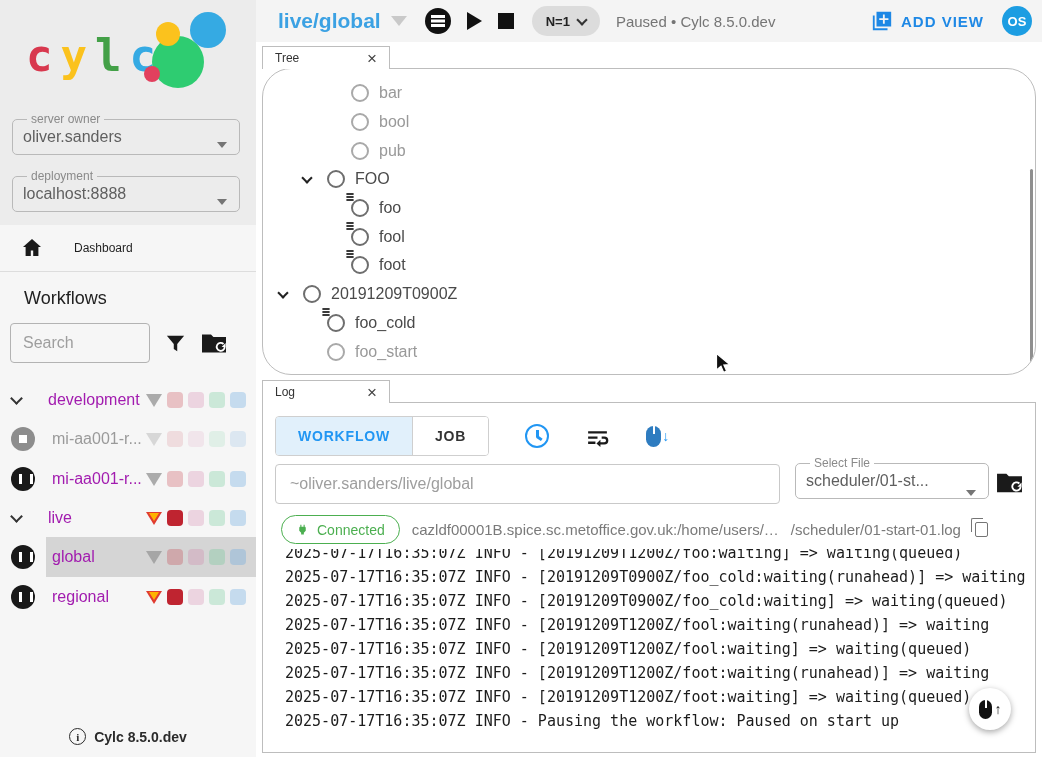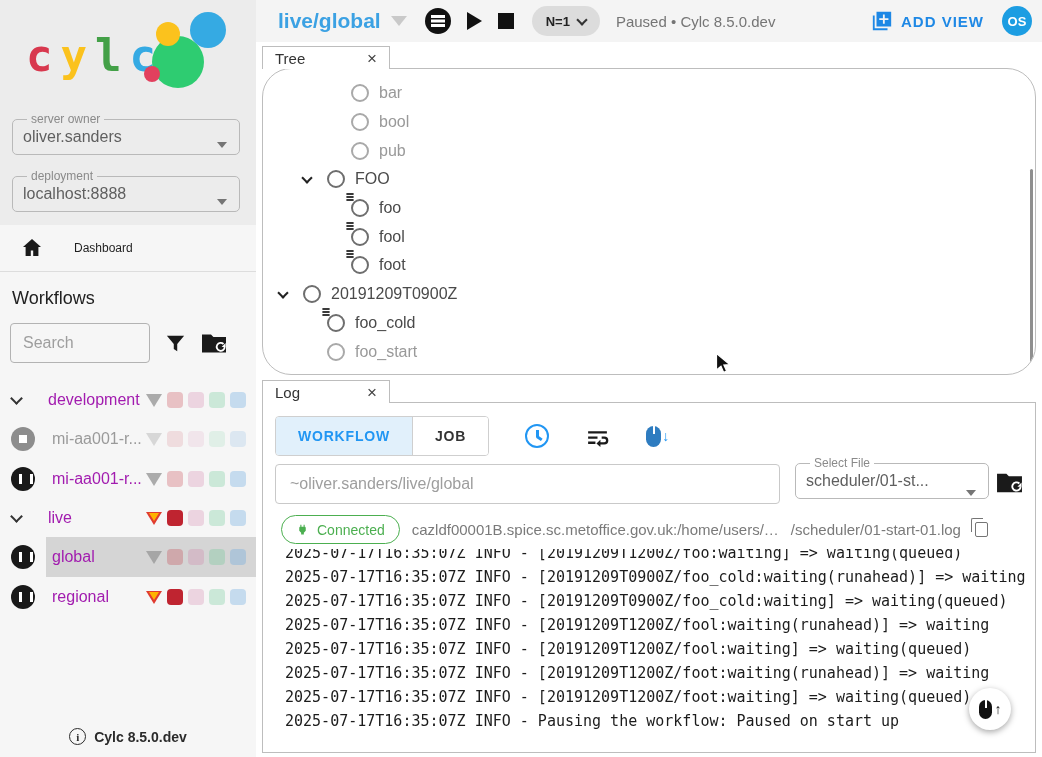--- a/index.html
+++ b/index.html
@@ -20,21 +20,21 @@
   .dot.red    { width:16px; height:16px; left:144px; top:66px; background:#e2405e; }
 
   fieldset.sel { position:relative; margin:0 16px 14px 12px; border:1px solid #b9b9b9; border-radius:5px; background:transparent; padding:2px 10px 8px 10px; cursor:pointer; }
   fieldset.sel legend { font-size:12px; color:#8a8a8a; padding:0 4px; margin-left:4px; }
   fieldset.sel .sel-value { font-size:16px; color:#5f5f5f; }
   .sel-arrow { position:absolute; right:12px; top:16px; width:0; height:0; border-left:5px solid transparent; border-right:5px solid transparent; border-top:6px solid #757575; }
 
   .dash-row { display:flex; align-items:center; height:46px; padding-left:20px; cursor:pointer; }
   .dash-row .label { font-size:12px; color:#1f1f1f; margin-left:30px; }
   .sb-divider { border:none; border-top:1px solid #ddd; }
-  .wf-heading { font-size:18px; color:#212121; padding:16px 0 10px 12px; }
+  .wf-heading { font-size:18px; color:#212121; padding:16px 0 10px 24px; }
   .search-row { display:flex; align-items:center; padding:4px 10px 10px 10px; gap:14px; }
   .search-input { width:140px; height:40px; border:1px solid #b3b3b3; border-radius:4px; background:transparent; font-size:16px; padding:0 12px; color:#444; font-family:"Liberation Sans",sans-serif; }
   .search-input::placeholder { color:#9e9e9e; }
 
   .wf-rows { margin-top:8px; }
   .wf-row { display:flex; align-items:center; height:40px; cursor:pointer; }
   .wf-row.group { height:38px; }
   .wf-row .lead { width:46px; display:flex; justify-content:center; align-items:center; flex:0 0 46px; }
   .wf-row.group .lead { width:34px; flex:0 0 34px; justify-content:flex-start; padding-left:12px; }
   .wf-row .content { flex:1; display:flex; align-items:center; height:100%; padding-right:4px; }
@@ -71,21 +71,21 @@
   .npill .ntxt { font-size:13px; font-weight:bold; color:#222; }
   .npill .chev { width:8px; height:8px; border-width:2.5px; margin-top:-3px; }
   .status-text { font-size:15px; color:#757575; margin-left:16px; }
   .addview { display:flex; align-items:center; gap:8px; margin-left:auto; cursor:pointer; }
   .addview .av-label { font-size:15px; font-weight:bold; color:#1e88e5; letter-spacing:1px; }
   .avatar { width:30px; height:30px; border-radius:50%; background:#1c9de2; color:#fff; font-size:13px; font-weight:bold; display:flex; align-items:center; justify-content:center; margin:0 10px 0 18px; cursor:pointer; }
 
   
   .main { position:absolute; left:256px; top:42px; width:786px; height:715px; background:#fff; }
   .ptab { position:absolute; width:128px; height:23px; background:#fff; border:1px solid #bdbdbd; border-bottom:none; display:flex; align-items:center; padding:0 12px; z-index:3; }
-  .ptab .tlabel { font-size:15px; color:#333; }
+  .ptab .tlabel { font-size:12px; color:#333; }
   .ptab .tclose { margin-left:auto; font-size:17px; color:#444; cursor:pointer; line-height:1; }
   .tree-tab { left:6px; top:4px; }
   .log-tab  { left:6px; top:338px; }
   .panel { position:absolute; left:6px; right:6px; border:1px solid #bdbdbd; background:#fff; }
   .tree-panel { top:26px; height:307px; overflow:hidden;border-radius:29px; }
   .log-panel  { top:360px; height:351px; overflow:hidden; }
 
   
   .tree-rows { padding:10px 0 0 16px; }
   .trow { display:flex; align-items:center; height:28.7px; }

